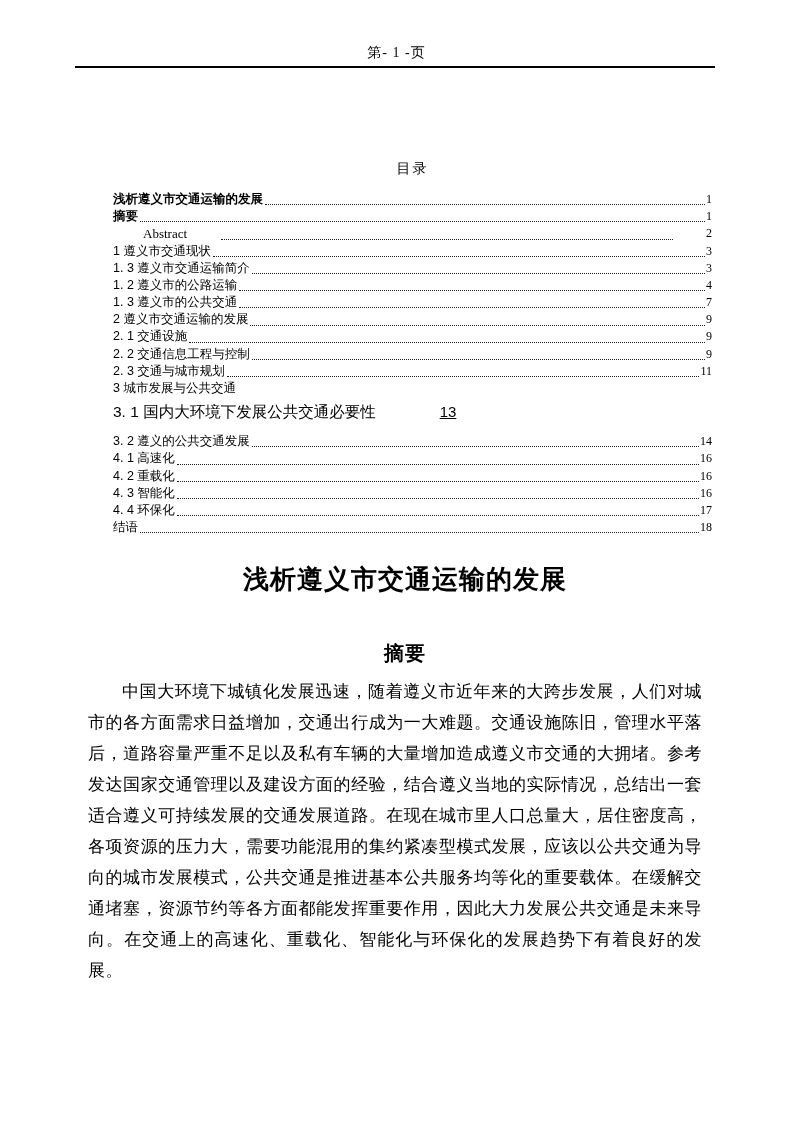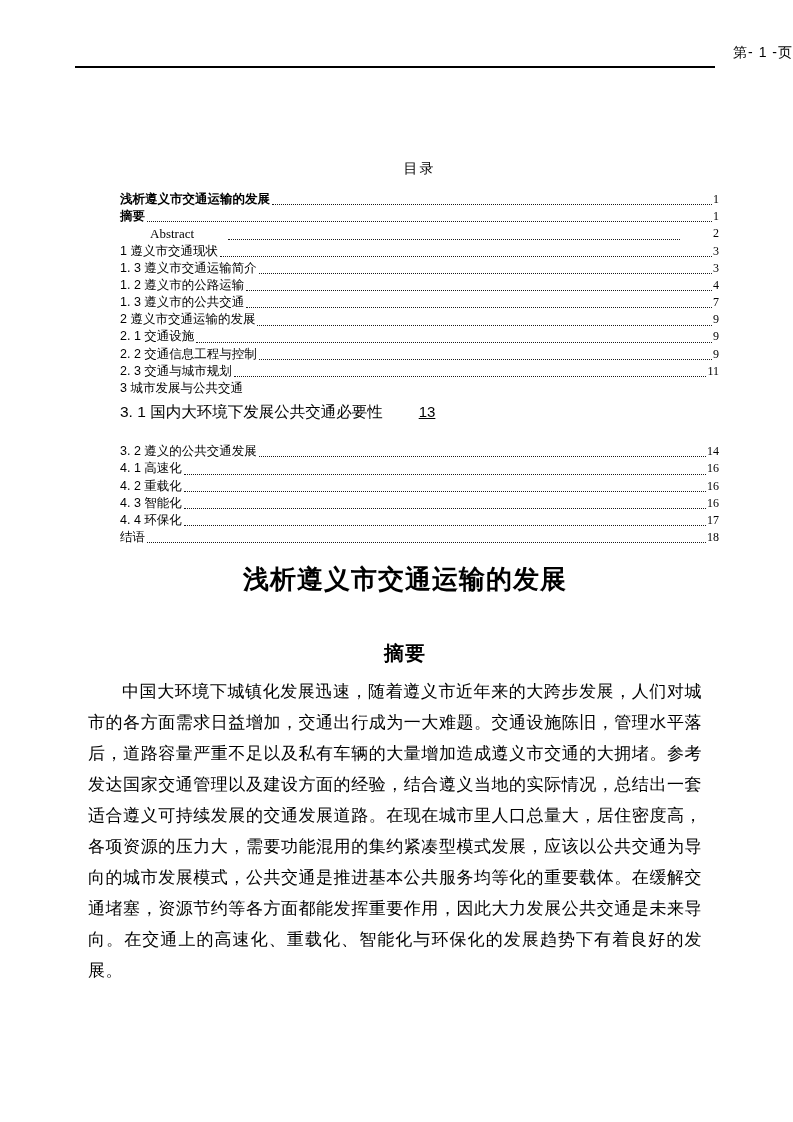--- a/index.html
+++ b/index.html
@@ -6,28 +6,28 @@
   html,body { background:#ffffff; }
   body {
     width:793px; height:1122px; position:relative;
     font-family:"Liberation Sans","DejaVu Sans",sans-serif;
     color:#000;
     overflow:hidden;
   }
   
   .header-text {
     position:absolute; top:44px; left:0; width:100%;
-    text-align:right; font-size:14px; letter-spacing:1px;
+    text-align:center; font-size:14px; letter-spacing:1px;font-family:Liberation Serif, serif;
   }
   .header-rule {
     position:absolute; top:66px; left:75px; width:640px;
     border-bottom:2px solid #000; height:0;
   }
   
-  .toc { position:absolute; top:160px; left:120px; width:599px; }
+  .toc { position:absolute; top:160px; left:113px; width:599px; }
   .toc-title { text-align:center; font-size:14px; margin-bottom:13px; letter-spacing:2px; }
   .toc-row {
     display:flex; align-items:flex-end;
     font-size:12.5px; line-height:17.2px; height:17.2px;
     white-space:nowrap;
   }
   .toc-row.bold .toc-label { font-weight:bold; }
   .toc-row.abstract { padding-left:30px;gap:32px; }
   .toc-row.abstract .toc-label {
     font-family:"Liberation Serif","DejaVu Serif",serif; font-size:13px;
@@ -36,21 +36,21 @@
     flex:1 1 auto; min-width:8px;
     border-bottom:1.5px dotted #1a1a1a;
     margin:0 1px 3px 2px;
   }
   .toc-page {
     font-family:"Liberation Serif","DejaVu Serif",serif;
     font-size:12px; flex:0 0 auto;
   }
   .toc-row.large {
     font-size:15.5px; line-height:22px; height:auto;
-    margin-top:4px; margin-bottom:20px;
+    margin-top:4px; margin-bottom:10px;gap:28px;
   }
   .toc-row.large .toc-page { font-size:15px; font-family:"Liberation Sans","DejaVu Sans",sans-serif; margin-left:36px;text-decoration:underline; }
   .toc-row.space-after { margin-bottom:11px; }
   
   .doc-title {
     position:absolute; top:562px; left:98px; width:614px;
     text-align:center; font-size:26px; font-weight:bold;
     letter-spacing:1px;
   }
   .abstract-heading {

